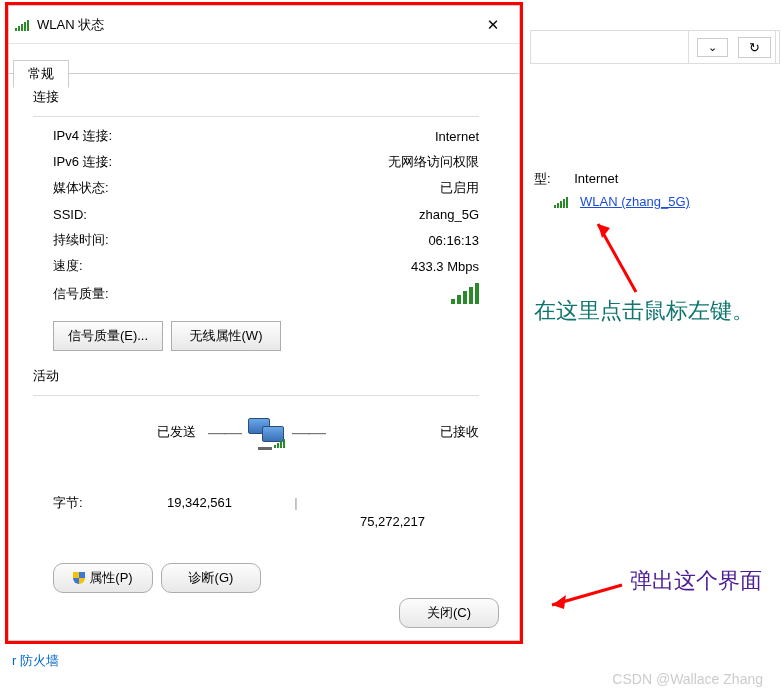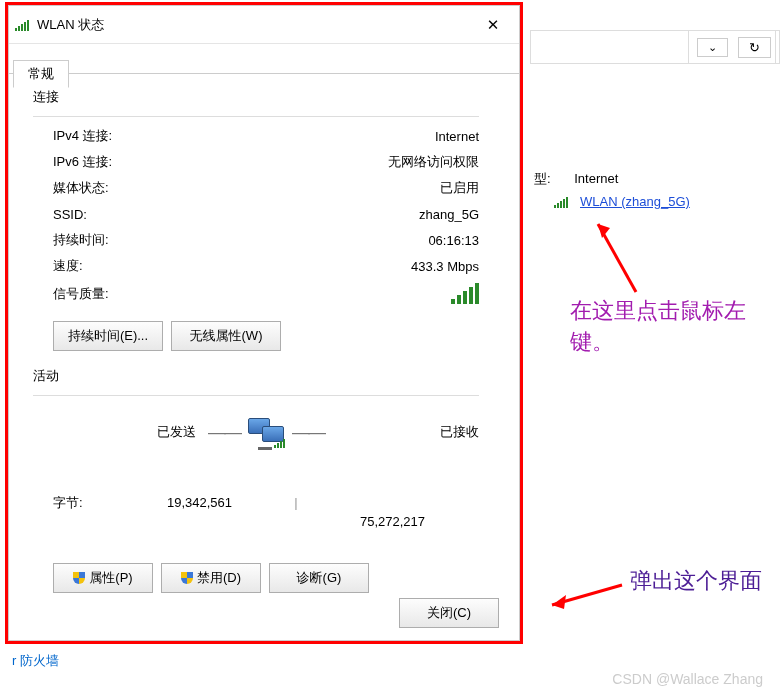--- a/index.html
+++ b/index.html
@@ -26,21 +26,21 @@
 .signal-row { display:flex; justify-content:space-between; align-items:center; height:30px; }
 .big-wifi { width: 28px; height: 20px; position: relative; }
 .big-wifi span { position: absolute; bottom: 0; width: 4px; background: #2a8a2a; }
 .big-wifi .b1 { left: 0; height: 5px; }
 .big-wifi .b2 { left: 6px; height: 9px; }
 .big-wifi .b3 { left: 12px; height: 13px; }
 .big-wifi .b4 { left: 18px; height: 17px; }
 .big-wifi .b5 { left: 24px; height: 21px; }
 .btn-row { display: flex; gap: 8px; margin: 12px 0 16px 20px; }
 .btn { border: 1px solid #adadad; background: linear-gradient(#fdfdfd,#e8e8e8); padding: 5px 12px; font-size: 13px; cursor: pointer; min-width: 110px; text-align: center; }
-.btn.sm { min-width: 100px; }
+.btn.sm { min-width: 100px; border-radius: 10px; }
 .activity { margin-top: 6px; }
 .act-row { display: flex; align-items: center; margin-left: 20px; height: 60px; }
 .act-label { width: 160px; text-align: right; }
 .act-center { flex: 0 0 140px; display: flex; align-items: center; justify-content: center; gap: 4px; }
 .monitors { width: 44px; height: 36px; position: relative; }
 .mon { position: absolute; width: 22px; height: 16px; background: linear-gradient(#6aa7e8,#3a6fb8); border: 1px solid #2a4d7a; border-radius: 2px; }
 .mon1 { left: 4px; top: 4px; }
 .mon2 { left: 18px; top: 12px; }
 .mon-stand { position:absolute; bottom:0; left:14px; width:14px; height:3px; background:#666; }
 .small-wifi { width:14px; height:10px; position:relative; }
@@ -59,21 +59,21 @@
 .right-area { position:absolute; left:530px; top:30px; width:250px; }
 .toolbar { height:34px; border:1px solid #ddd; display:flex; align-items:center; padding:0 8px; gap:10px; }
 .tb-sep { flex:1; }
 .tb-drop { border:1px solid #ccc; padding:2px 10px; font-size:11px; }
 .tb-refresh { border:1px solid #ccc; padding:2px 10px; }
 .searchbox { position:absolute; left:688px; top:30px; width:88px; height:34px; border:1px solid #ddd; }
 .info-block { margin-top:106px; margin-left:4px; }
 .info-label { display:inline-block; }
 .info-val { margin-left:20px; margin-top:2px; }
 .link { color:#1d4ed8; margin-top:6px; display:flex; align-items:center; gap:4px; margin-left:20px; cursor:pointer;text-decoration:underline; }
-.callout1 { position:absolute; left:570px; top:296px; color:#a21caf; font-size:22px; line-height:1.4; }
+.callout1 { position:absolute; left:534px; top:296px; color:#0f766e; font-size:22px; line-height:1.4; }
 .callout2 { position:absolute; left:630px; top:566px; color:#4c1d95; font-size:22px; line-height:1.4; }
 svg.arrow { position:absolute; pointer-events:none; }
 .bottom-text { position:absolute; left:12px; top:652px; font-size:13px; color:#0066cc; }
 .watermark { position:absolute; right:20px; bottom:8px; color:#ccc; font-size:14px; }
 hr { border:none; border-top:1px solid #ddd; margin:6px 0; }
 </style>
 </head>
 <body>
 
 <div class="dialog">
@@ -124,21 +124,21 @@
         <span class="big-wifi">
             <span class="b1"></span>
             <span class="b2"></span>
             <span class="b3"></span>
             <span class="b4"></span>
             <span class="b5"></span>
           </span>
       </div>
     </div>
     <div class="btn-row">
-      <div class="btn">持续时间(E)...</div>
+      <div class="btn">信号质量(E)...</div>
       <div class="btn">无线属性(W)</div>
     </div>
 
     <div class="fieldset-title">活动</div>
     <hr>
     <div class="activity">
       <div class="act-row">
         <div class="act-label">已发送</div>
         <div class="act-center">
           <span class="dash">——</span>
@@ -162,21 +162,20 @@
       <div class="bytes-row">
         <span class="k">字节:</span>
         <span class="sent">19,342,561</span>
         <span class="div">|</span>
         <span class="recv">75,272,217</span>
       </div>
     </div>
 
     <div class="btn-row2">
       <div class="btn sm"><span class="shield"></span><span>属性(P)</span></div>
-      <div class="btn sm"><span class="shield"></span><span>禁用(D)</span></div>
       <div class="btn sm">诊断(G)</div>
     </div>
   </div>
   <div class="footer">
     <div class="btn sm">关闭(C)</div>
   </div>
 </div>
 
 <div class="red-box"></div>
 

